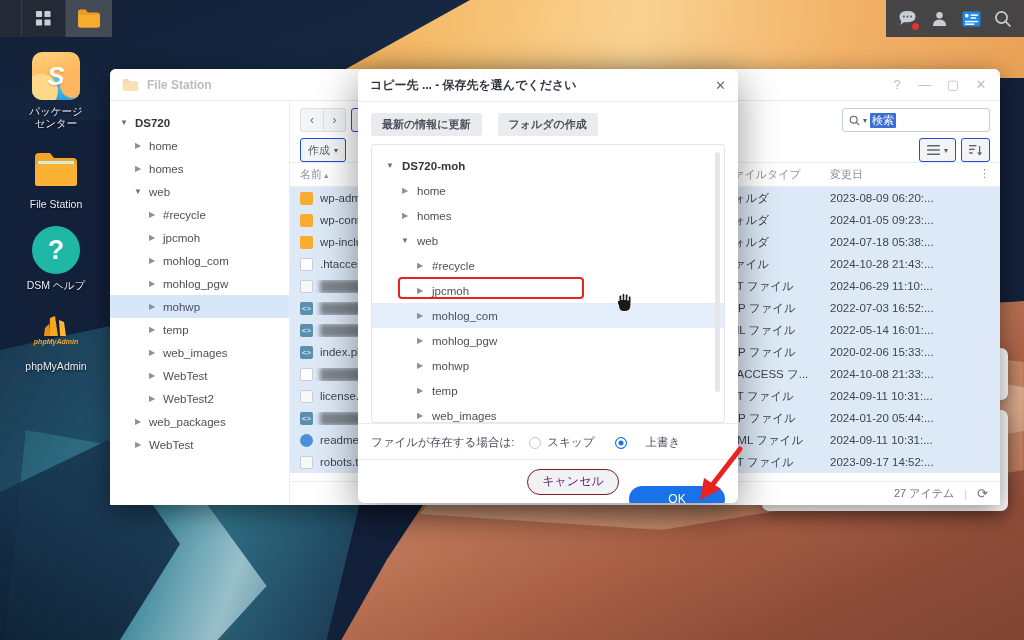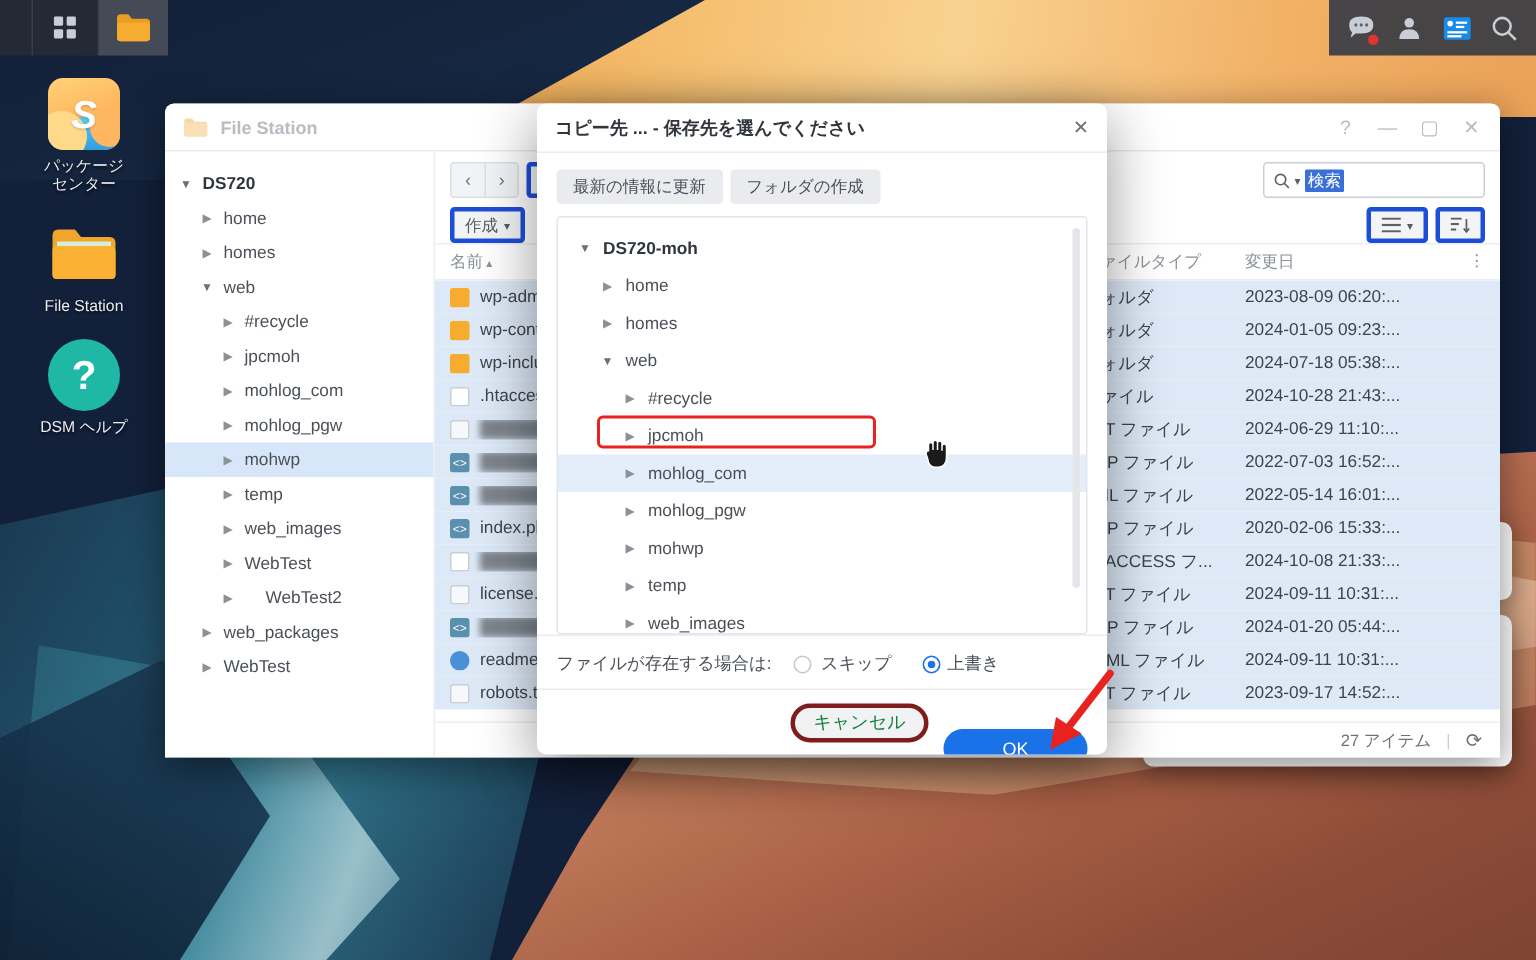--- a/index.html
+++ b/index.html
@@ -128,21 +128,21 @@
   .tree-row.root { font-weight:bold; color:#31363d; }
   .arrow { width:12px; flex:none; display:flex; align-items:center; justify-content:center; color:#8b9199; font-size:8px;}
   .arrow.open { color:#6a7078; }
 
   .fs-main { flex:1; display:flex; flex-direction:column; min-width:0;}
   .fs-toolbar { height:62px; border-bottom:1px solid #eceef0; padding:7px 10px 0 10px; }
   .tbrow { display:flex; align-items:center; gap:5px; }
   .navbtns { display:flex; border:1px solid #dcdfe3; border-radius:3px; overflow:hidden; background:#f3f4f6;}
   .navbtns div { width:22px; height:22px; display:flex; align-items:center; justify-content:center; color:#6b7079; font-size:12px; cursor:pointer;}
   .navbtns div + div { border-left:1px solid #dcdfe3; }
-  .sqbtn { height:24px; min-width:26px; padding:0 7px; border:3px solid #1d4ed8; border-radius:3px; background:#f3f4f6;
+  .sqbtn { height:24px; min-width:26px; padding:0 7px; border:1px solid #1d4ed8; border-radius:3px; background:#f3f4f6;
            display:flex; align-items:center; justify-content:center; gap:4px; color:#565c64; font-size:11px; cursor:pointer;}
   .searchbox { margin-left:auto; width:148px; height:24px; border:1px solid #c9ced6; border-radius:3px; background:#fff;
                display:flex; align-items:center; gap:3px; padding:0 6px; }
   .search-sel { background:#3a6fd8; color:#fff; font-size:11px; padding:0 2px; border-radius:1px;}
   .star { color:#c9ced6; font-size:13px; margin-left:auto; padding-right:6px;}
 
   .fs-listhdr { height:24px; display:flex; align-items:center; border-bottom:1px solid #eceef0; font-size:11px; color:#8b9199; }
   .col-name { width:252px; padding-left:10px;}
   .col-size { width:180px; }
   .col-type { width:108px; }
@@ -183,36 +183,36 @@
 
   
   #copydlg {
     position:absolute; left:358px; top:69px; width:380px; height:434px;
     background:#fff; border-radius:6px; box-shadow:0 10px 40px rgba(0,0,0,.42);
     z-index:40; display:flex; flex-direction:column; overflow:hidden;
   }
   .dlg-title { height:33px; display:flex; align-items:center; padding:0 12px; border-bottom:1px solid #ececee;}
   .dlg-title .t { font-size:12px; font-weight:bold; color:#31363d; flex:1;}
   .dlg-close { color:#6b7079; font-size:13px; cursor:pointer;}
-  .dlg-tools { padding:11px 13px 8px 13px; display:flex; gap:5px;}
+  .dlg-tools { padding:11px 13px 8px 13px; display:flex; gap:16px;font-weight:bold;}
   .dlg-btn { height:23px; padding:0 11px; border-radius:3px; background:#e9ebee; color:#4b5058; font-size:11px;
              display:flex; align-items:center; cursor:pointer;}
   .dlg-treebox { margin:0 13px; flex:1; border:1px solid #e2e5e9; border-radius:3px; position:relative; overflow:hidden; background:#fff;}
   .dlg-tree { padding:8px 0 0 0; }
   .dtrow { display:flex; align-items:center; height:25px; font-size:11.5px; color:#4b5058; cursor:pointer; }
   .dtrow.root { font-weight:bold; color:#31363d; }
   .dtrow.hl { background:#e4eefb; }
   .dlg-scroll { position:absolute; right:4px; top:7px; width:5px; bottom:30px; background:#e4e6e9; border-radius:3px;}
   .dlg-opts { padding:11px 13px 9px 13px; display:flex; align-items:center; gap:9px; font-size:11.5px; color:#4b5058; border-top:1px solid #ececee; margin-top:0;}
   .radio { width:12px; height:12px; border-radius:50%; border:1.5px solid #c2c7cd; background:#fff; flex:none; cursor:pointer;}
   .radio.on { border-color:#1a72e8; background:#1a72e8; box-shadow: inset 0 0 0 2.5px #fff;}
   .dlg-foot { height:44px; border-top:1px solid #ececee; display:flex; align-items:center; justify-content:flex-end; gap:10px; padding-right:13px;}
   .fbtn { height:26px; min-width:92px; border-radius:13px; display:flex; align-items:center; justify-content:center;
           font-size:12px; cursor:pointer;}
-  .fbtn.cancel { background:#f1f2f4; color:#15803d; border:3px solid #7f1d1d;}
+  .fbtn.cancel { background:#f1f2f4; color:#701a75; border:1px solid #7f1d1d;}
   .fbtn.ok { background:#1a72e8; color:#fff; min-width:96px;margin-top:35px;}
 
   
   #redbox {
     position:absolute; left:398px; top:277px; width:186px; height:22px;
     border:2.5px solid #e8231f; border-radius:4px; z-index:45; pointer-events:none;
   }
   #redarrow { position:absolute; left:690px; top:445px; width:54px; height:56px; z-index:46; pointer-events:none;}
   #cursor { position:absolute; left:616px; top:292px; z-index:47; pointer-events:none;}
 </style>
@@ -255,20 +255,31 @@
     <div class="lbl">File Station</div>
   </div>
 
   <div class="dicon">
     <div class="glyph" style="background:#1fb8a6;border-radius:50%;">
       <span style="color:#fff;font-size:27px;font-weight:bold;">?</span>
     </div>
     <div class="lbl">DSM ヘルプ</div>
   </div>
 
+  <div class="dicon">
+    <div class="glyph" style="background:none;">
+      <svg width="46" height="34" viewBox="0 0 46 34">
+        <path d="M17 4 L22 2 L25 22 L16 22 Z" fill="#f5a623"></path>
+        <path d="M26 6 L31 8 L33 22 L27 22 Z" fill="#f7b733"></path>
+        <path d="M12 14 L16 10 L17 22 L11 22 Z" fill="#e8911a"></path>
+        <text x="23" y="30" font-size="7" fill="#f0a62b" text-anchor="middle" font-style="italic" font-weight="bold" font-family="Liberation Sans">phpMyAdmin</text>
+      </svg>
+    </div>
+    <div class="lbl">phpMyAdmin</div>
+  </div>
 
 </div>
 
 <div id="widgets">
   <div class="w-card" style="margin-top:188px;">
     <div class="w-userrow">
       <svg class="w-avatar" viewBox="0 0 16 16">
           <circle cx="8" cy="5" r="3" fill="#5c6169"></circle>
           <path d="M2 15 Q2 9 8 9 Q14 9 14 15 Z" fill="#5c6169"></path>
         </svg>
@@ -392,21 +403,21 @@
         <div class="tree-row" style="padding-left: 36px;">
           <span class="arrow">▶</span>
           <span style="margin-left: 5px;">web_images</span>
         </div>
         <div class="tree-row" style="padding-left: 36px;">
           <span class="arrow">▶</span>
           <span style="margin-left: 5px;">WebTest</span>
         </div>
         <div class="tree-row" style="padding-left: 36px;">
           <span class="arrow">▶</span>
-          <span style="margin-left: 19px;">WebTest2</span>
+          <span style="margin-left: 5px;">WebTest2</span>
         </div>
         <div class="tree-row" style="padding-left: 22px;">
           <span class="arrow">▶</span>
           <span style="margin-left: 5px;">web_packages</span>
         </div>
         <div class="tree-row" style="padding-left: 22px;">
           <span class="arrow">▶</span>
           <span style="margin-left: 5px;">WebTest</span>
         </div>
       </div>
@@ -653,21 +664,21 @@
         </div>
       </div>
     <div class="dlg-scroll"></div>
   </div>
   <div class="dlg-opts">
     <span>ファイルが存在する場合は:</span>
     <span style="display:flex;align-items:center;gap:6px;margin-left:6px;">
       <i class="radio"></i>
       <span>スキップ</span>
     </span>
-    <span style="display:flex;align-items:center;gap:4px;margin-left:12px;">
+    <span style="display:flex;align-items:center;gap:18px;margin-left:12px;">
       <i class="radio on"></i>
       <span>上書き</span>
     </span>
   </div>
   <div class="dlg-foot">
     <div class="fbtn cancel">キャンセル</div>
     <div class="fbtn ok">OK</div>
   </div>
 </div>
 

